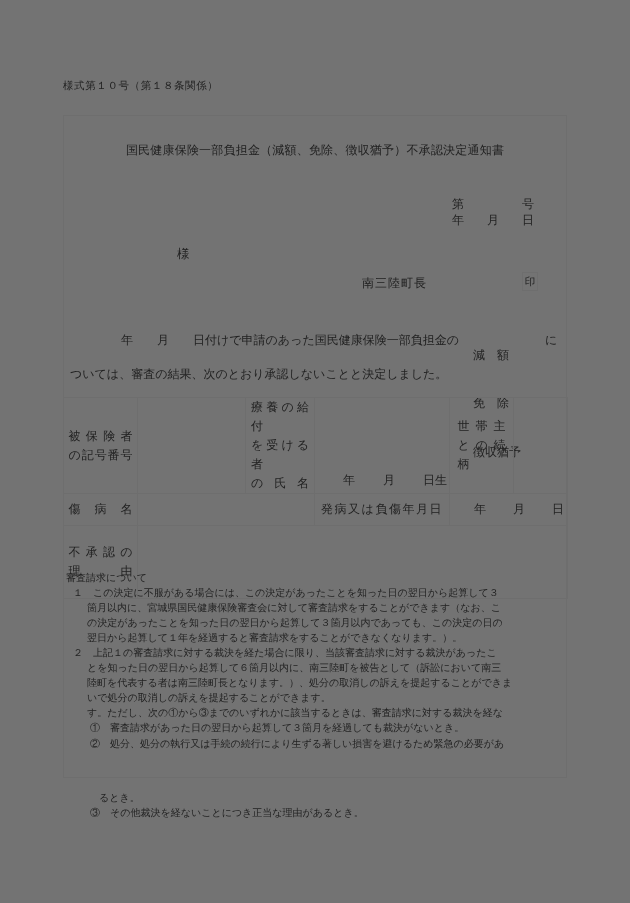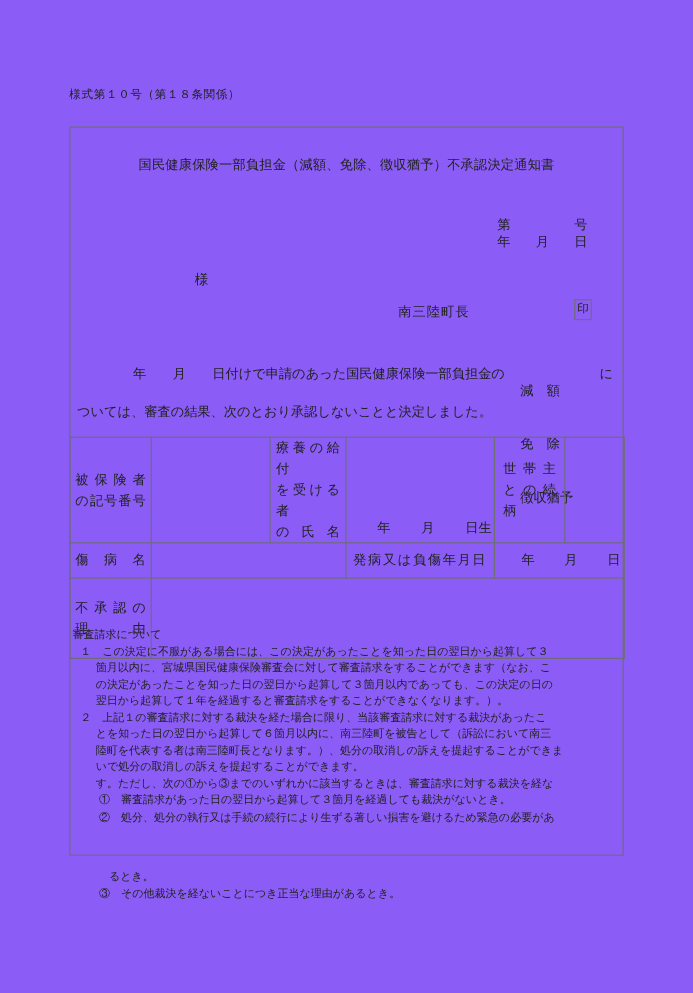--- a/index.html
+++ b/index.html
@@ -1,21 +1,21 @@
 <!DOCTYPE html>
 <html><head>
 <meta charset="utf-8">
 <style>
   html,body { margin:0; padding:0; background:#ffffff; }
   body {
     width:630px; height:903px; position:relative;
     font-family:"DejaVu Serif","Liberation Serif",serif;
     color:#222; -webkit-font-smoothing:antialiased;
   }
-  .page { position:absolute; inset:0; background:#8b5cf6; }
+  .page { position:absolute; inset:0; background:#737373; }
 
   .form-no {
     position:absolute; left:63px; top:79px;
     font-size:10.5px; letter-spacing:0.6px; white-space:nowrap;
   }
 
   .doc {
     position:absolute; left:63px; top:115px; width:504px; height:663px;
     border:1px solid #6e6e6e; box-sizing:border-box; font-size:12px;
   }

